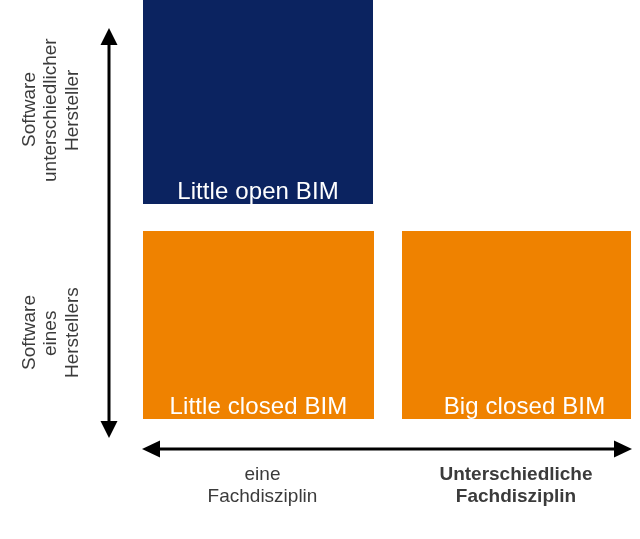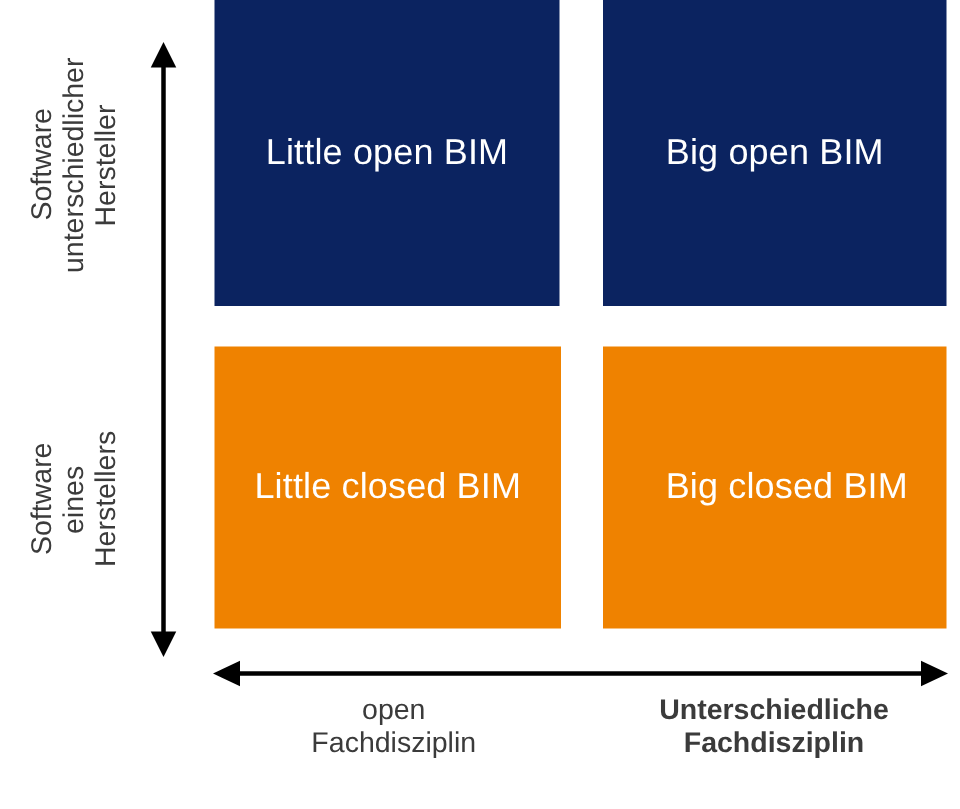--- a/index.html
+++ b/index.html
@@ -17,21 +17,21 @@
     height: 539px;
     background: #ffffff;
     overflow: hidden;
   }
 
   
   .quad {
     position: absolute;
     box-sizing: border-box;
     display: flex;
-    align-items: center;
+    align-items: flex-end;
     justify-content: center;
   }
   .quad-label {
     font-size: 24px;
     line-height: 1.1;
     color: #ffffff;
     white-space: nowrap;
     letter-spacing: 0.1px;
   }
   .quad.blue  { background: #0b2360; }
@@ -82,23 +82,20 @@
 </style>
 </head>
 <body>
 
 <div id="canvas">
 
   <div class="quad blue" id="q-little-open">
     <span class="quad-label">Little open BIM</span>
   </div>
 
-  <div class="quad blue" id="q-big-open">
-    <span class="quad-label">Big open BIM</span>
-  </div>
 
   <div class="quad orange" id="q-little-closed">
     <span class="quad-label">Little closed BIM</span>
   </div>
 
   <div class="quad orange" id="q-big-closed">
     <span class="quad-label">Big closed BIM</span>
   </div>
 
   <svg class="axis-svg" id="y-axis" viewBox="0 0 26 410">
@@ -114,19 +111,19 @@
   </svg>
 
   <div class="y-label" id="y-label-top">Software
 unterschiedlicher
 Hersteller</div>
 
   <div class="y-label" id="y-label-bottom">Software
 eines
 Herstellers</div>
 
-  <div class="x-label" id="x-label-left">open
+  <div class="x-label" id="x-label-left">eine
 Fachdisziplin</div>
 
   <div class="x-label" id="x-label-right">Unterschiedliche
 Fachdisziplin</div>
 
 </div>
 
 </body></html>

